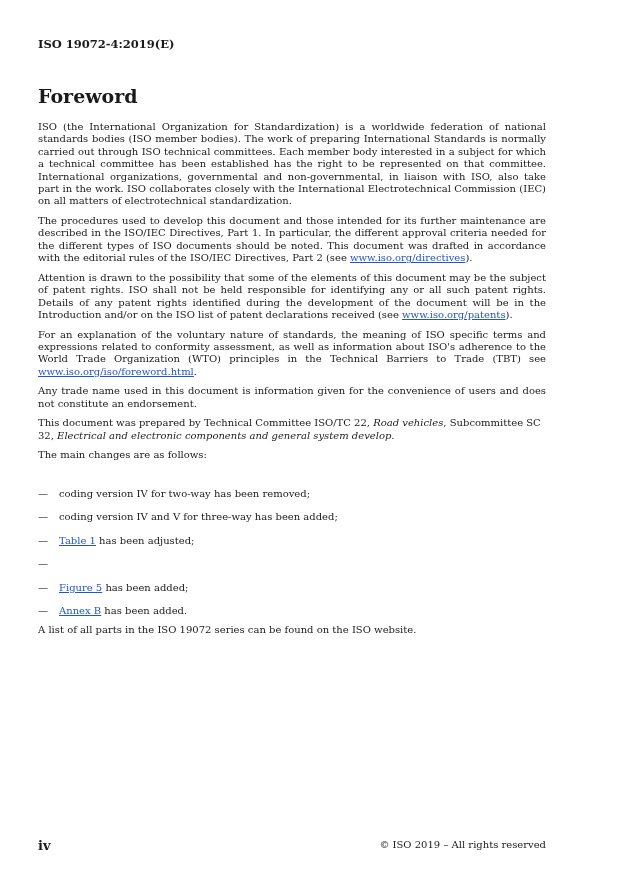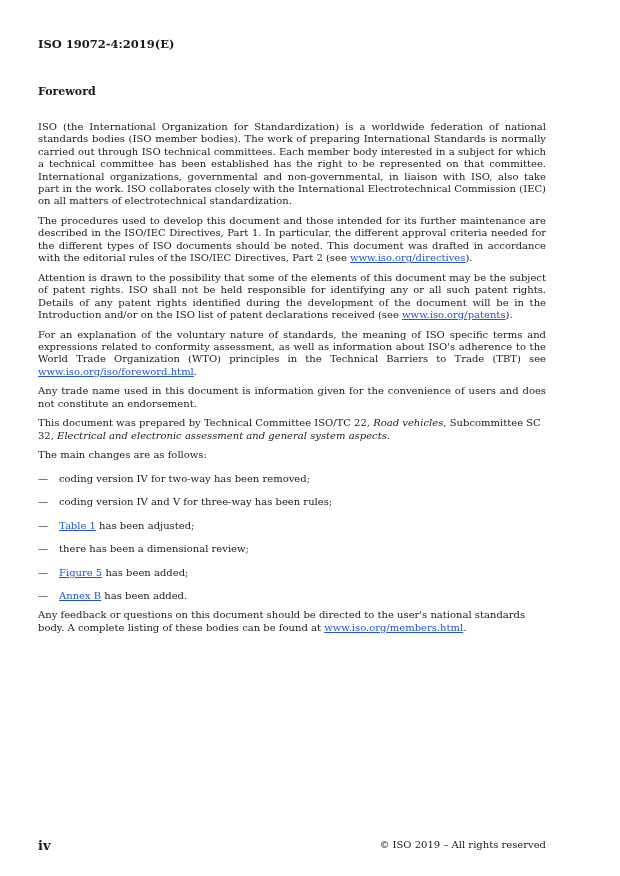--- a/index.html
+++ b/index.html
@@ -1,19 +1,19 @@
 <!DOCTYPE html>
 <html><head>
 <meta charset="utf-8">
 <style>
   html, body { margin: 0; padding: 0; background: #ffffff; }
   body { width: 620px; height: 876px; position: relative; overflow: hidden;
          font-family: "DejaVu Serif", "Liberation Serif", serif; color: #1a1a1a; }
   .header { position: absolute; left: 38px; top: 37px; font-size: 11.5px; font-weight: bold; }
-  .title { position: absolute; left: 38px; top: 85px; font-size: 11px; font-weight: bold; margin: 0; text-align: center; }
+  .title { position: absolute; left: 38px; top: 85px; font-size: 19px; font-weight: bold; margin: 0; text-align: center; }
   .body { position: absolute; left: 38px; top: 121px; width: 508px; font-size: 10px; line-height: 12.4px; }
   .body p { margin: 0 0 7.2px 0; text-align: justify; }
   .body p.left { text-align: left; }
   a { color: #2255cc; text-decoration: underline; margin-top: 8px; }
   .list { margin: 0; padding: 0; list-style: none; }
   .list li { margin: 0 0 11px 0; display: flex; }
   .list .dash { width: 21px; flex: none; }
   .footer-left { position: absolute; left: 38px; top: 838px; font-size: 13px; font-weight: bold; }
   .footer-right { position: absolute; right: 74px; top: 839px; font-size: 10px; }
 </style>
@@ -22,45 +22,44 @@
 
 <div class="header">ISO 19072-4:2019(E)</div>
 <h1 class="title">Foreword</h1>
 
 <div class="body">
   <p>ISO (the International Organization for Standardization) is a worldwide federation of national standards bodies (ISO member bodies). The work of preparing International Standards is normally carried out through ISO technical committees. Each member body interested in a subject for which a technical committee has been established has the right to be represented on that committee. International organizations, governmental and non-governmental, in liaison with ISO, also take part in the work. ISO collaborates closely with the International Electrotechnical Commission (IEC) on all matters of electrotechnical standardization.</p>
   <p><span>The procedures used to develop this document and those intended for its further maintenance are described in the ISO/IEC Directives, Part 1. In particular, the different approval criteria needed for the different types of ISO documents should be noted. This document was drafted in accordance with the editorial rules of the ISO/IEC Directives, Part 2 (see </span><a>www.iso.org/directives</a><span>).</span></p>
   <p><span>Attention is drawn to the possibility that some of the elements of this document may be the subject of patent rights. ISO shall not be held responsible for identifying any or all such patent rights. Details of any patent rights identified during the development of the document will be in the Introduction and/or on the ISO list of patent declarations received (see </span><a>www.iso.org/patents</a><span>).</span></p>
   <p><span>For an explanation of the voluntary nature of standards, the meaning of ISO specific terms and expressions related to conformity assessment, as well as information about ISO's adherence to the World Trade Organization (WTO) principles in the Technical Barriers to Trade (TBT) see </span><a>www.iso.org/iso/foreword.html</a><span>.</span></p>
   <p>Any trade name used in this document is information given for the convenience of users and does not constitute an endorsement.</p>
-  <p class="left"><span>This document was prepared by Technical Committee ISO/TC 22, </span><i>Road vehicles</i><span>, Subcommittee SC 32, </span><i>Electrical and electronic assessment and general system aspects</i><span>.</span></p>
-  <p class="left" style="margin-bottom:11px">The main changes are as follows:</p>
+  <p class="left"><span>This document was prepared by Technical Committee ISO/TC 22, </span><i>Road vehicles</i><span>, Subcommittee SC 32, </span><i>Electrical and electronic components and general system develop</i><span>.</span></p>
+  <p class="left" style="margin-bottom:26px">The main changes are as follows:</p>
   <ul class="list">
     <li>
         <span class="dash">—</span>
         <span>coding version IV for two-way has been removed;</span>
       </li>
     <li>
         <span class="dash">—</span>
-        <span>coding version IV and V for three-way has been rules;</span>
+        <span>coding version IV and V for three-way has been added;</span>
       </li>
     <li>
         <span class="dash">—</span>
         <span><a>Table 1</a><span> has been adjusted;</span></span>
       </li>
     <li>
         <span class="dash">—</span>
-        <span>there has been a dimensional review;</span>
       </li>
     <li>
         <span class="dash">—</span>
         <span><a>Figure 5</a><span> has been added;</span></span>
       </li>
     <li style="margin-bottom:7px">
         <span class="dash">—</span>
         <span><a>Annex B</a><span> has been added.</span></span>
       </li>
   </ul>
-  <p class="left"><span>Any feedback or questions on this document should be directed to the user's national standards body. A complete listing of these bodies can be found at </span><a>www.iso.org/members.html</a><span>.</span></p>
+  <p class="left">A list of all parts in the ISO 19072 series can be found on the ISO website.</p>
 </div>
 
 <div class="footer-left">iv</div>
 <div class="footer-right">© ISO 2019 – All rights reserved</div>
 
 </body></html>

